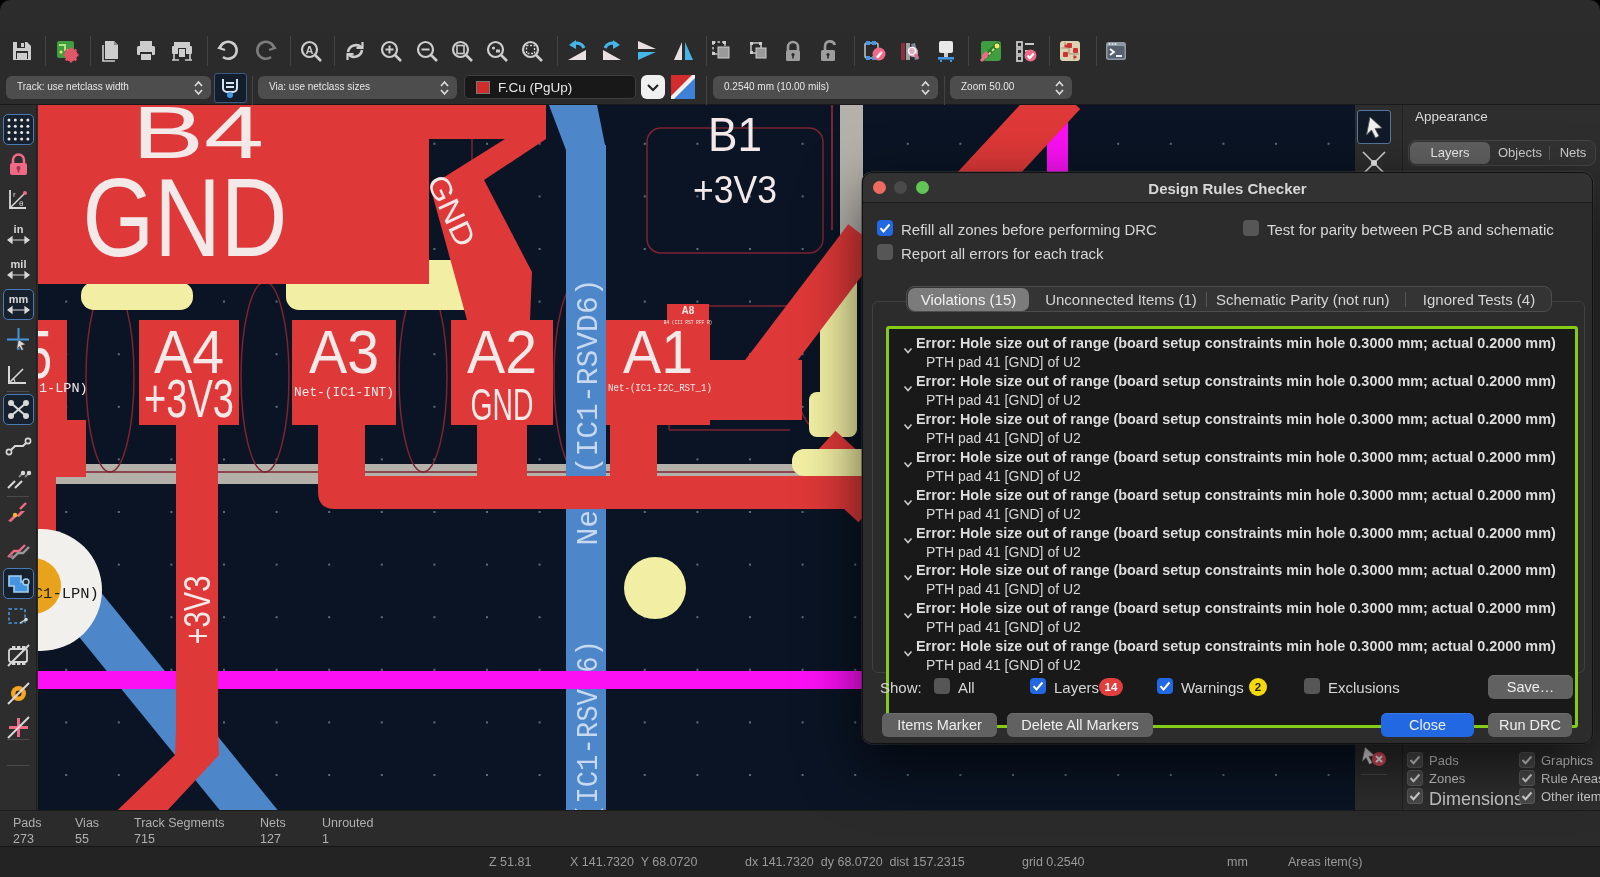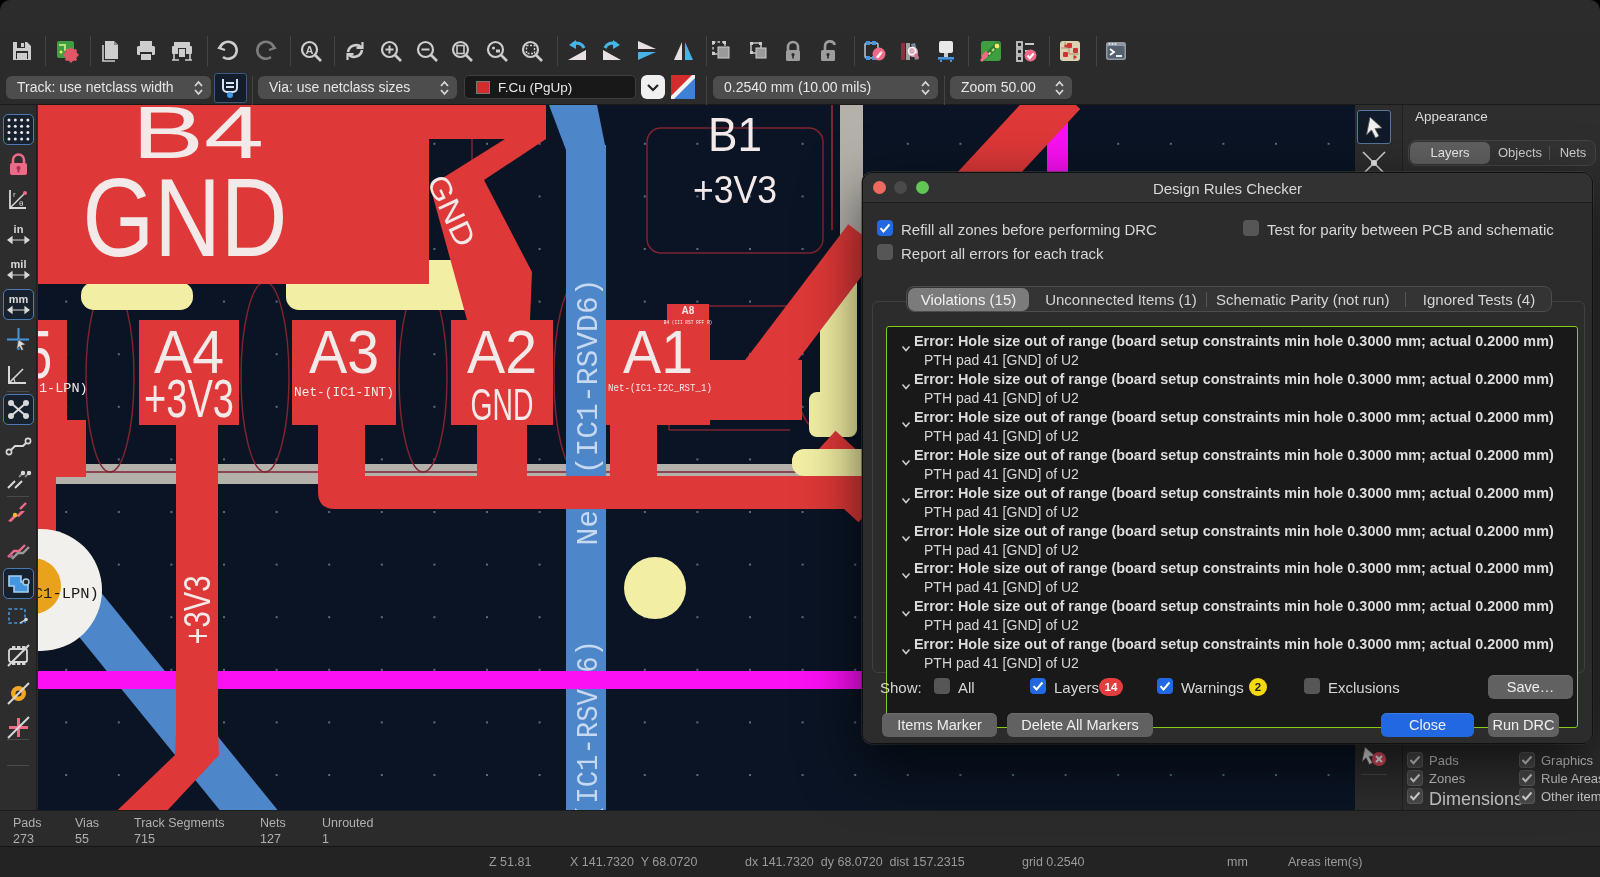--- a/index.html
+++ b/index.html
@@ -6,21 +6,21 @@
 body{font-family:"Liberation Sans",sans-serif;position:relative}
 #win{position:absolute;left:0;top:0;width:1600px;height:877px;border-radius:10px 10px 0 0;overflow:hidden;background:#2c2c2c}
 .a{position:absolute}
 #titlebar{left:0;top:0;width:1600px;height:31px;background:#262626}
 #titlebar .dot{top:9px;width:13px;height:13px;border-radius:50%;background:#575757}
 #title{width:1600px;text-align:center;top:6px;font-size:14px;font-weight:bold;color:#b6b6b6}
 #toolbar{left:0;top:31px;width:1600px;height:40px;background:#2b2b2b}
 #optbar{left:0;top:71px;width:1600px;height:34px;background:#2b2b2b;border-bottom:1px solid #1a1a1a}
 .vsep{top:5px;width:1px;height:30px;background:#444}
 .ic{top:8px;width:24px;height:24px}
-.combo{height:23px;top:5px;background:#4d4d4d;border-radius:6px;color:#e6e6e6;font-size:14px;line-height:22px;padding-left:11px}
+.combo{height:23px;top:5px;background:#4d4d4d;border-radius:6px;color:#e6e6e6;font-size:10px;line-height:22px;padding-left:11px}
 .updn{position:absolute;right:7px;top:4px}
 #sidebar{left:0;top:105px;width:37px;height:705px;background:#2d2d2d;border-right:1px solid #1e1e1e}
 .sic{left:4px;width:29px;height:29px;border-radius:4px}
 .sel{background:#17212e;outline:1.5px solid #4a7ab5}
 .ssep{left:7px;width:22px;height:1px;background:#4a4a4a}
 #rtoolbar{left:1355px;top:105px;width:47px;height:705px;background:#2d2d2d}
 #apanel{left:1402px;top:105px;width:198px;height:705px;background:#2e2e2e;border-left:1px solid #202020}
 #status1{left:0;top:810px;width:1600px;height:36px;background:#2b2b2b;border-top:1px solid #1c1c1c;color:#b0b0b0;font-size:12.5px}
 #status2{left:0;top:846px;width:1600px;height:31px;background:#232323;border-top:1px solid #151515;color:#9a9a9a;font-size:12.5px}
 #status1 div,#status2 div{position:absolute;white-space:pre}
@@ -538,38 +538,38 @@
 </g>
 <text x="0" y="0" transform="translate(172 505) rotate(-90)" text-anchor="middle" fill="#f3e9e9" font-size="36" font-family="Liberation Sans,sans-serif" textLength="69" lengthAdjust="spacingAndGlyphs">+3V3</text>
 <text x="0" y="0" transform="translate(404 110) rotate(65)" text-anchor="middle" fill="#f3e9e9" font-size="30" font-family="Liberation Sans,sans-serif" textLength="75" lengthAdjust="spacingAndGlyphs">GND</text>
 <text x="-60" y="493" font-size="15.5" fill="#1a1a1a" font-family="Liberation Mono,monospace">Net-(IC1-LPN)</text>
 </svg>
 <div class="a" id="dlg">
 <div class="a" style="left:0;top:0;width:729px;height:30px;background:#323232;border-bottom:1px solid #1d1d1d;border-radius:10px 10px 0 0"></div>
 <div class="a" style="left:10px;top:8px;width:13px;height:13px;border-radius:50%;background:#ee6a5f"></div>
 <div class="a" style="left:31px;top:8px;width:13px;height:13px;border-radius:50%;background:#4a4a4a"></div>
 <div class="a" style="left:53px;top:8px;width:13px;height:13px;border-radius:50%;background:#62c655"></div>
-<div class="a" style="left:0;top:7px;width:729px;text-align:center;font-weight:normal;color:#d8d8d8">Design Rules Checker</div>
+<div class="a" style="left:0;top:7px;width:729px;text-align:center;font-weight:bold;color:#d8d8d8">Design Rules Checker</div>
 <div class="a cbb" style="left:14px;top:47px"><svg width="16" height="16" viewBox="0 0 16 16">
           <path d="M3.5 8.2l3 3.3 6-7" fill="none" stroke="#fff" stroke-width="2"></path>
         </svg></div>
 <div class="a" style="left:38px;top:48px">Refill all zones before performing DRC</div>
 <div class="a cbg" style="left:380px;top:47px"></div>
 <div class="a" style="left:404px;top:48px">Test for parity between PCB and schematic</div>
 <div class="a cbg" style="left:14px;top:71px"></div>
 <div class="a" style="left:38px;top:72px">Report all errors for each track</div>
 <div class="a" style="left:9px;top:128px;width:713px;height:372px;border:1px solid #404040;border-radius:6px"></div>
 <div class="a" style="left:43px;top:113px;width:646px;height:26px;border:1px solid #4d4d4d;border-radius:8px;background:#343434"></div>
 <div class="a" style="left:45px;top:115px;width:121px;height:23px;background:#7b7b7b;border-radius:7px;text-align:center;line-height:23px;color:#f0f0f0">Violations (15)</div>
 <div class="a" style="left:173px;top:115px;width:170px;text-align:center;line-height:24px;color:#d4d4d4">Unconnected Items (1)</div>
 <div class="a" style="left:343px;top:119px;width:1px;height:15px;background:#555"></div>
 <div class="a" style="left:353px;top:115px;width:188px;text-align:left;line-height:24px;color:#d4d4d4">Schematic Parity (not run)</div>
 <div class="a" style="left:542px;top:119px;width:1px;height:15px;background:#555"></div>
 <div class="a" style="left:556px;top:115px;width:120px;text-align:center;line-height:24px;color:#d4d4d4">Ignored Tests (4)</div>
-<div class="a" style="left:23px;top:153px;width:692px;height:402px;background:#191919;border:1px solid #84cc16;border-radius:3px;overflow:hidden">
+<div class="a" style="left:23px;top:153px;width:692px;height:402px;background:#191919;border:3px solid #84cc16;border-radius:3px;overflow:hidden">
 <div class="a" style="left:14px;top:11px"><svg width="10" height="7" viewBox="0 0 10 7">
             <path d="M1.5 1.5l3.5 4 3.5-4" fill="none" stroke="#c9c9c9" stroke-width="1.6"></path>
           </svg></div>
 <div class="a" style="left:27px;top:6px;width:663px;font-size:14.4px;font-weight:bold;white-space:nowrap;overflow:hidden;color:#dcdcdc">Error: Hole size out of range (board setup constraints min hole 0.3000 mm; actual 0.2000 mm)</div>
 <div class="a" style="left:37px;top:25px;font-size:14px;color:#d6d6d6">PTH pad 41 [GND] of U2</div>
 <div class="a" style="left:14px;top:48.9px"><svg width="10" height="7" viewBox="0 0 10 7">
             <path d="M1.5 1.5l3.5 4 3.5-4" fill="none" stroke="#c9c9c9" stroke-width="1.6"></path>
           </svg></div>
 <div class="a" style="left:27px;top:43.9px;width:663px;font-size:14.4px;font-weight:bold;white-space:nowrap;overflow:hidden;color:#dcdcdc">Error: Hole size out of range (board setup constraints min hole 0.3000 mm; actual 0.2000 mm)</div>
 <div class="a" style="left:37px;top:62.9px;font-size:14px;color:#d6d6d6">PTH pad 41 [GND] of U2</div>
@@ -621,14 +621,14 @@
           <path d="M3.5 8.2l3 3.3 6-7" fill="none" stroke="#fff" stroke-width="2"></path>
         </svg></div>
 <div class="a" style="left:318px;top:506px">Warnings</div>
 <div class="a" style="left:386px;top:505px;width:18px;height:18px;border-radius:9px;background:#f6d90c;color:#222;font-size:11.5px;font-weight:bold;text-align:center;line-height:18px">2</div>
 <div class="a cbg" style="left:441px;top:505px"></div>
 <div class="a" style="left:465px;top:506px">Exclusions</div>
 <div class="a btn" style="left:625px;top:502px;width:85px">Save…</div>
 <div class="a btn" style="left:19px;top:540px;width:115px">Items Marker</div>
 <div class="a btn" style="left:144px;top:540px;width:146px">Delete All Markers</div>
 <div class="a btn" style="left:518px;top:540px;width:93px;background:#2268e2;box-shadow:inset 0 .5px 0 #4d8af0">Close</div>
-<div class="a btn" style="left:625px;top:540px;width:71px">Run DRC</div>
+<div class="a btn" style="left:625px;top:540px;width:84px">Run DRC</div>
 </div>
 </div>
 </body></html>

